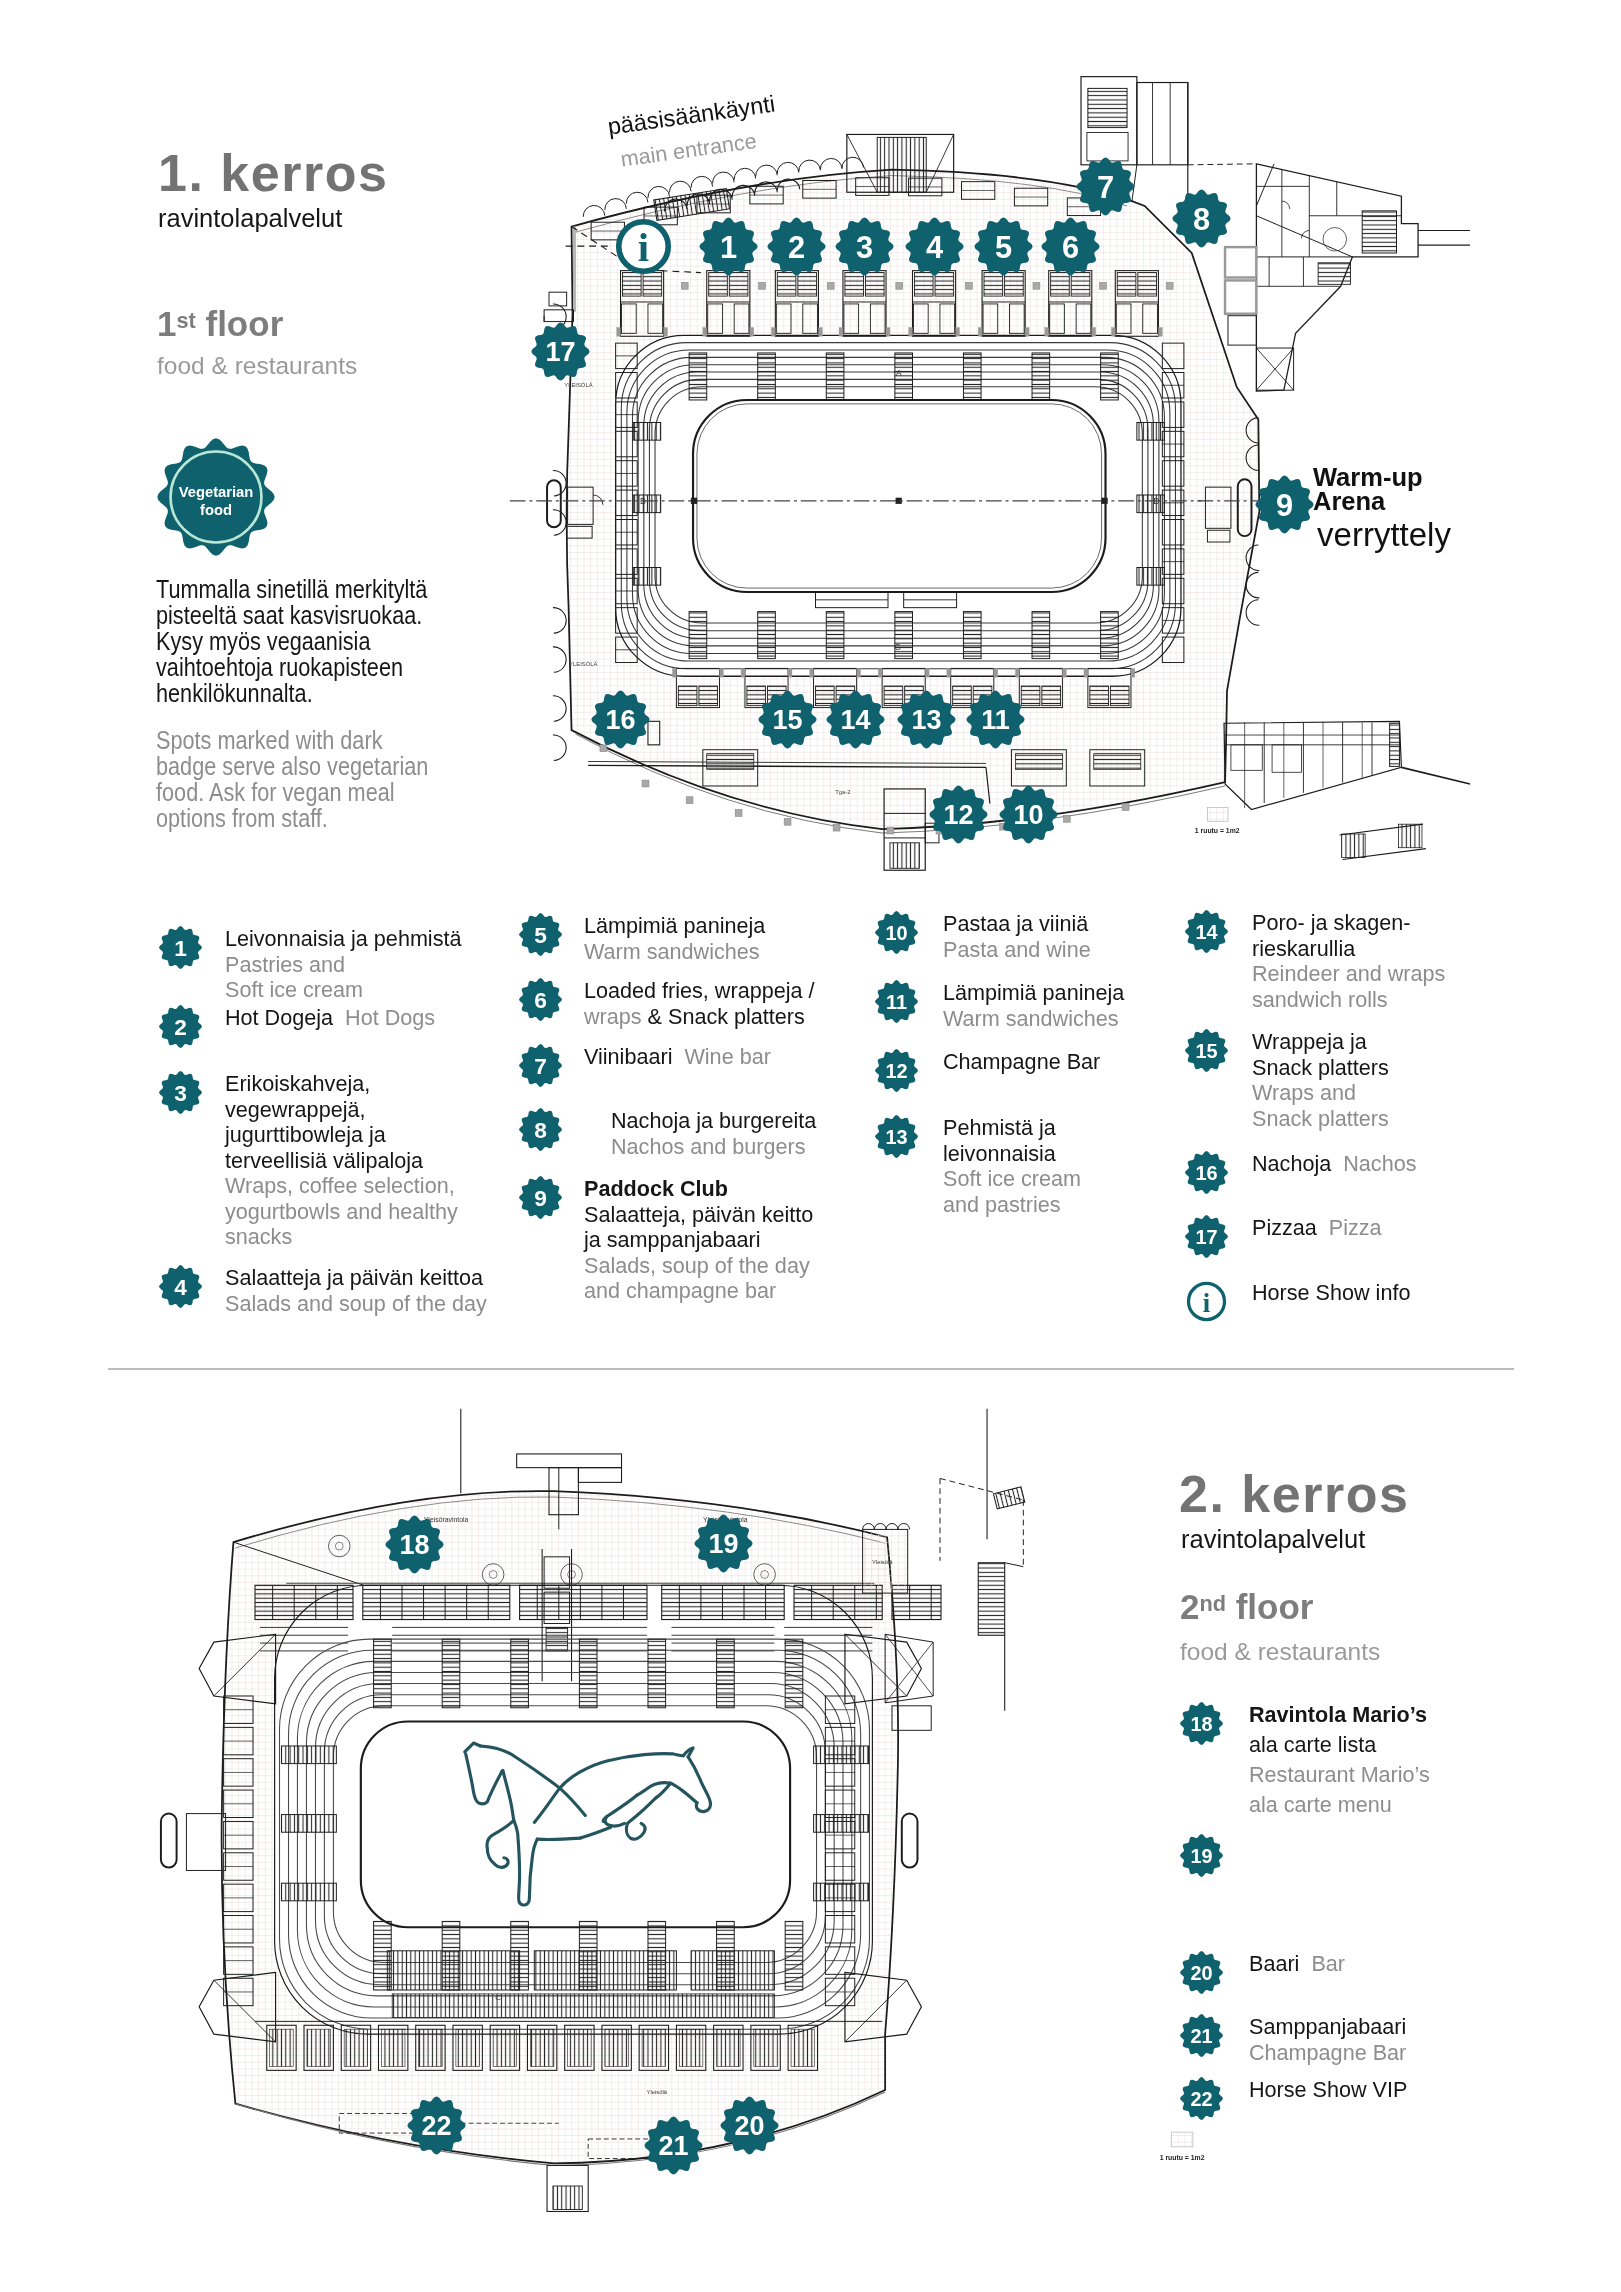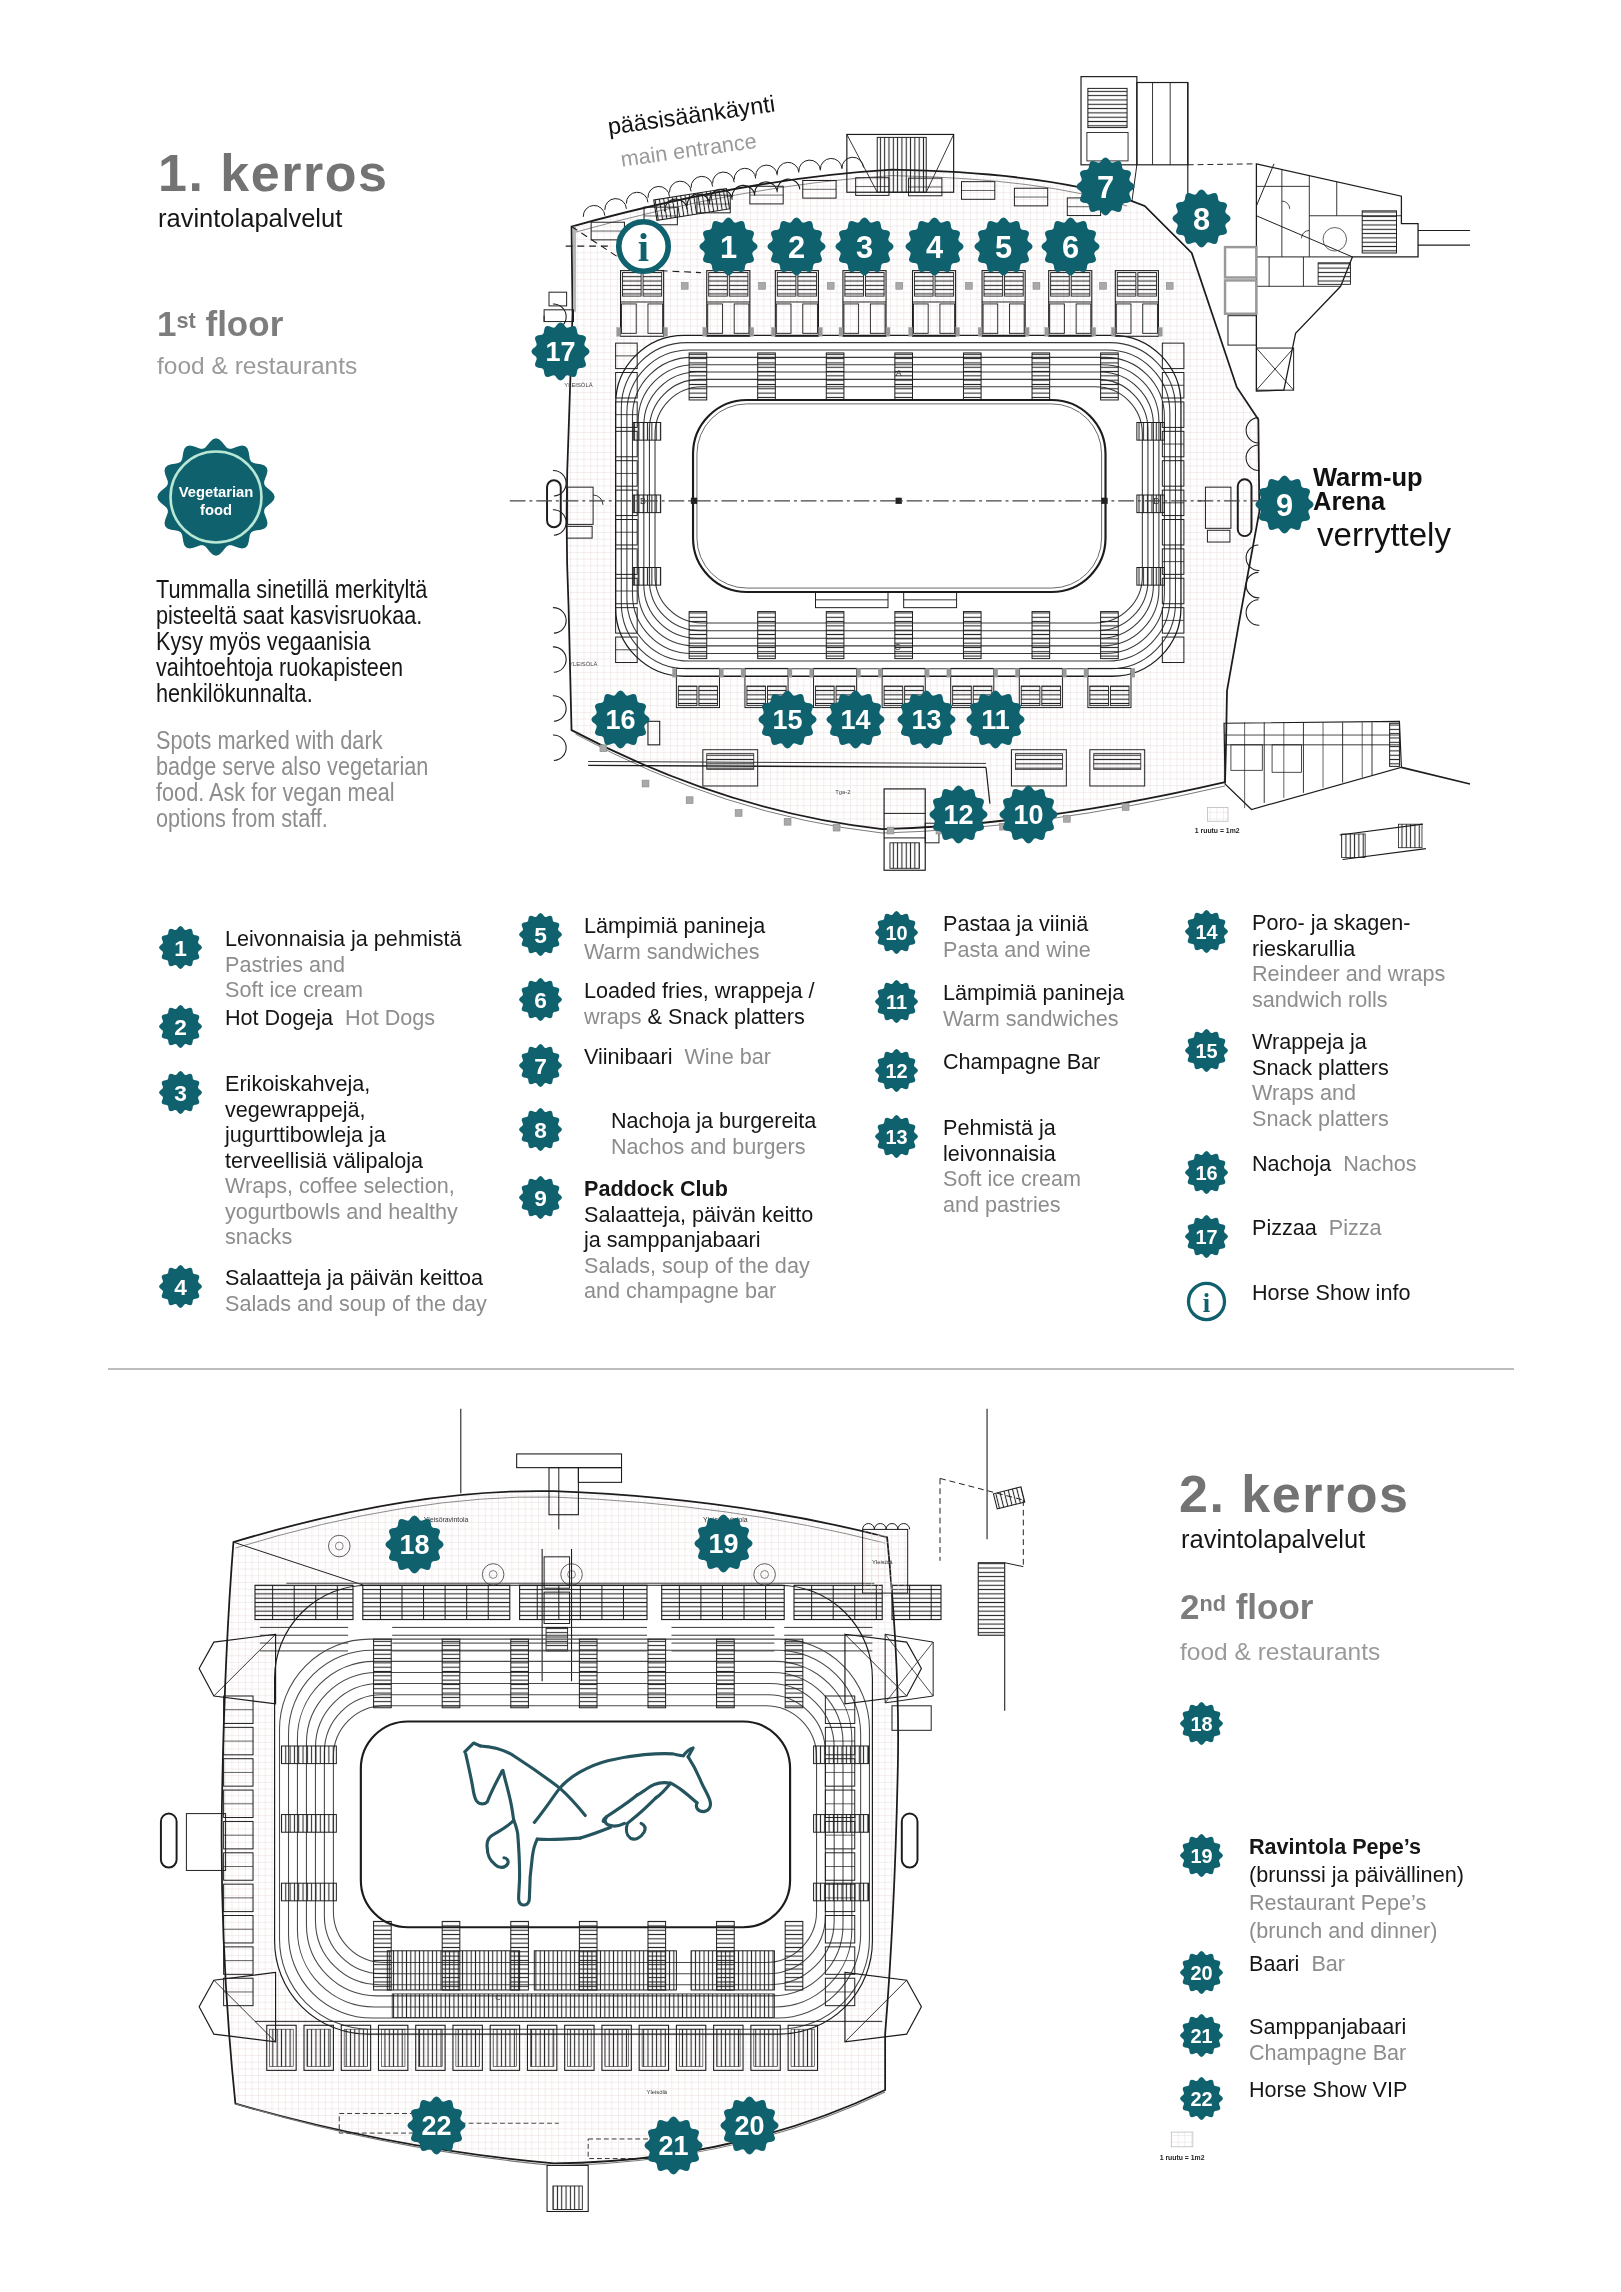--- a/index.html
+++ b/index.html
@@ -142,25 +142,25 @@
 <div class="abs lg" style="left:1252px;top:1215px;line-height:25.5px;">Pizzaa&nbsp;&nbsp;<span class="gy">Pizza</span></div>
 <svg class="abs" style="left:1185px;top:1280px;" width="43" height="43" viewBox="-1.05 -1.05 2.1 2.1">
       <circle cx="0" cy="0" r="0.88" fill="#fff" stroke="#0f616e" stroke-width="0.16"></circle>
       <text x="0" y="0.05" fill="#0f616e" font-size="1.3" font-weight="bold" text-anchor="middle" dominant-baseline="central" font-family="Liberation Serif">i</text>
     </svg>
 <div class="abs lg" style="left:1252px;top:1280px;line-height:25.5px;">Horse Show info</div>
 <svg class="abs" style="left:1179px;top:1701px;" width="45" height="45" viewBox="-1.05 -1.05 2.1 2.1">
       <use href="#sealp" fill="#0f616e"></use>
       <text x="0" y="0.03" fill="#fff" font-size="0.93" font-weight="bold" text-anchor="middle" dominant-baseline="central" font-family="Liberation Sans">18</text>
     </svg>
+<div class="abs lg" style="left:1249px;top:1700px;line-height:30px;"><span class="bd">Ravintola Mario’s</span><br>ala carte lista<br><span class="gy">Restaurant Mario’s</span><br><span class="gy">ala carte menu</span></div>
 <svg class="abs" style="left:1179px;top:1833px;" width="45" height="45" viewBox="-1.05 -1.05 2.1 2.1">
       <use href="#sealp" fill="#0f616e"></use>
       <text x="0" y="0.03" fill="#fff" font-size="0.93" font-weight="bold" text-anchor="middle" dominant-baseline="central" font-family="Liberation Sans">19</text>
     </svg>
-<div class="abs lg" style="left:1249px;top:1833px;line-height:28px;"><span class="bd">Ravintola Pepe’s</span><br>(brunssi ja päivällinen)<br><span class="gy">Restaurant Pepe’s</span><br><span class="gy">(brunch and dinner)</span></div>
 <svg class="abs" style="left:1179px;top:1950px;" width="45" height="45" viewBox="-1.05 -1.05 2.1 2.1">
       <use href="#sealp" fill="#0f616e"></use>
       <text x="0" y="0.03" fill="#fff" font-size="0.93" font-weight="bold" text-anchor="middle" dominant-baseline="central" font-family="Liberation Sans">20</text>
     </svg>
 <div class="abs lg" style="left:1249px;top:1951px;line-height:25.5px;">Baari&nbsp;&nbsp;<span class="gy">Bar</span></div>
 <svg class="abs" style="left:1179px;top:2013px;" width="45" height="45" viewBox="-1.05 -1.05 2.1 2.1">
       <use href="#sealp" fill="#0f616e"></use>
       <text x="0" y="0.03" fill="#fff" font-size="0.93" font-weight="bold" text-anchor="middle" dominant-baseline="central" font-family="Liberation Sans">21</text>
     </svg>
 <div class="abs lg" style="left:1249px;top:2014px;line-height:25.5px;">Samppanjabaari<br><span class="gy">Champagne Bar</span></div>

